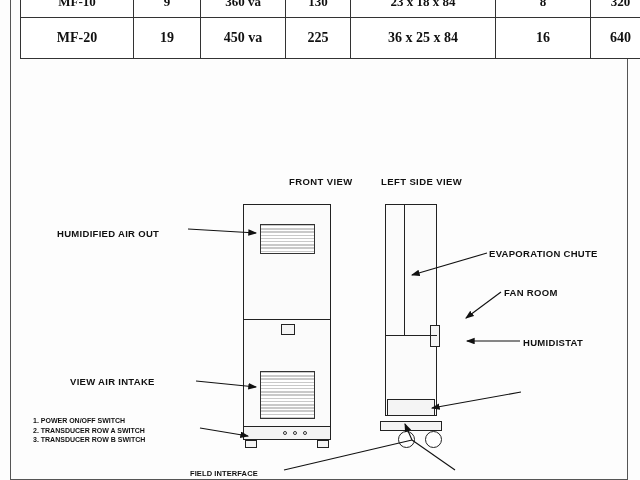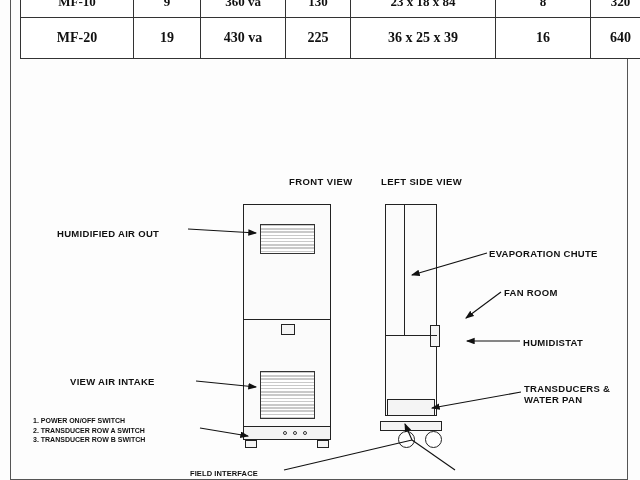--- a/index.html
+++ b/index.html
@@ -159,23 +159,23 @@
       <td class="c1">9</td>
       <td class="c2">360 va</td>
       <td class="c3">130</td>
       <td class="c4">23  x  18  x  84</td>
       <td class="c5">8</td>
       <td class="c6">320</td>
     </tr>
     <tr class="row-b">
       <td class="c0">MF-20</td>
       <td class="c1">19</td>
-      <td class="c2">430 va</td>
+      <td class="c2">450 va</td>
       <td class="c3">225</td>
-      <td class="c4">36  x  25  x  39</td>
+      <td class="c4">36  x  25  x  84</td>
       <td class="c5">16</td>
       <td class="c6">640</td>
     </tr>
   </tbody>
     </table>
 
   <div class="view-label" style="left:253px; top:176px;margin-left:36px;">FRONT VIEW</div>
   <div class="view-label" style="left:381px; top:176px;">LEFT SIDE VIEW</div>
 
   <div class="unit" style="left:243px; top:204px; width:88px; height:225px;"></div>
@@ -207,24 +207,20 @@
 
   <div class="panel" style="left:380px; top:421px; width:62px; height:10px;"></div>
   <div class="wheel" style="left:398px; top:431px; width:17px; height:17px;"></div>
   <div class="wheel" style="left:425px; top:431px; width:17px; height:17px;"></div>
 
   <div class="callout" style="left:57px; top:228px;">HUMIDIFIED AIR OUT</div>
   <div class="callout" style="left:70px; top:376px;">VIEW AIR INTAKE</div>
   <div class="callout" style="left:489px; top:248px;">EVAPORATION CHUTE</div>
   <div class="callout" style="left:504px; top:287px;">FAN ROOM</div>
   <div class="callout" style="left:523px; top:337px;">HUMIDISTAT</div>
-  <div class="callout two-line" style="left:524px; top:383px;">
-    <div>TRANSDUCERS &amp;</div>
-    <div>WATER PAN</div>
-  </div>
   <div class="callout small" style="left:190px; top:469px;">FIELD INTERFACE</div>
 
   <div class="numbered" style="left:33px; top:416px;">
     <div>1.  POWER ON/OFF SWITCH</div>
     <div>2.  TRANSDUCER ROW A SWITCH</div>
     <div>3.  TRANSDUCER ROW B SWITCH</div>
   </div>
 
   <svg class="overlay">
     <defs>

